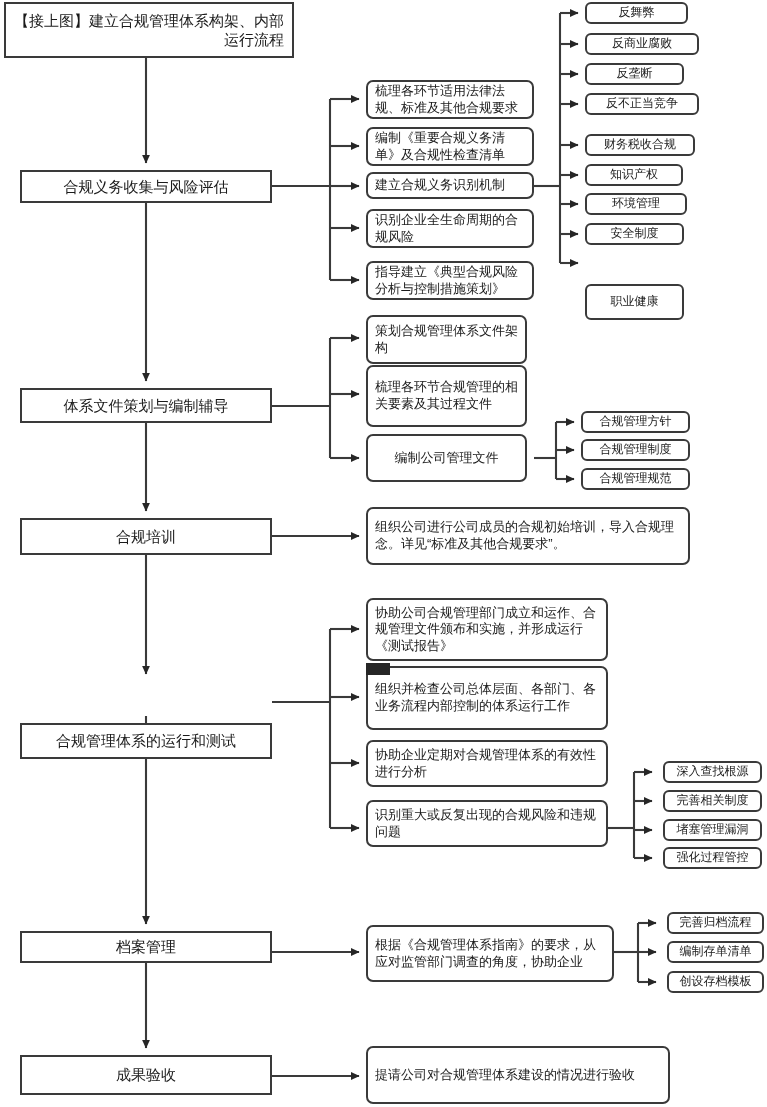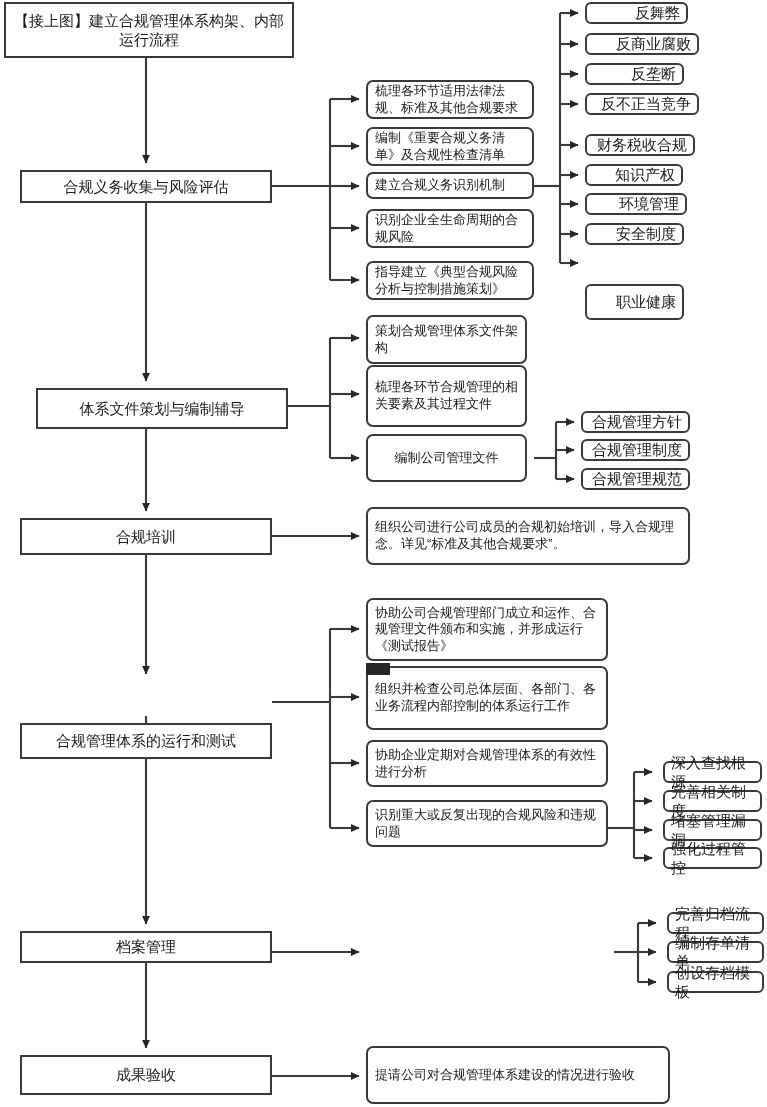--- a/index.html
+++ b/index.html
@@ -41,44 +41,44 @@
     border-width: 2px;
     border-radius: 0;
     justify-content: center;
     text-align: center;
     font-size: 15px;
   }
   .title-box {
     border-width: 2px;
     border-radius: 0;
     justify-content: center;
-    text-align: center;
+    text-align: right;
     font-size: 15px;
     padding: 2px 8px;
   }
   
   .task {
     border-radius: 7px;
     justify-content: flex-start;
     text-align: left;
     padding: 3px 7px;
     font-size: 13px;
   }
   .task.center {
     justify-content: center;
     text-align: center;
     border-radius: 7px;
   }
   
   .chip {
     border-radius: 6px;
-    justify-content: flex-end;
+    justify-content: center;
     text-align: left;
     padding: 1px 6px;
-    font-size: 15px;
+    font-size: 12px;
   }
   .smudge {
     position: absolute;
     background: #262626;
   }
 </style>
 </head>
 <body>
 
 <div id="canvas">
@@ -159,21 +159,21 @@
   </svg>
 
   <div class="node title-box" style="left:4px; top:2px; width:290px; height:56px;">
     <span>【接上图】建立合规管理体系构架、内部运行流程</span>
   </div>
 
   <div class="node stage" style="left:20px; top:170px; width:252px; height:33px;">
     <span>合规义务收集与风险评估</span>
   </div>
 
-  <div class="node stage" style="left:36px; top:388px; width:252px; height:41px;">
+  <div class="node stage" style="left:20px; top:388px; width:252px; height:35px;">
     <span>体系文件策划与编制辅导</span>
   </div>
 
   <div class="node stage" style="left:20px; top:518px; width:252px; height:37px;">
     <span>合规培训</span>
   </div>
 
   <div class="node stage" style="left:20px; top:680px; width:252px; height:36px;margin-top:43px;">
     <span>合规管理体系的运行和测试</span>
   </div>
@@ -275,20 +275,23 @@
   <div class="node chip" style="left:663px; top:790px; width:99px; height:22px;">
     <span>完善相关制度</span>
   </div>
   <div class="node chip" style="left:663px; top:819px; width:99px; height:22px;">
     <span>堵塞管理漏洞</span>
   </div>
   <div class="node chip" style="left:663px; top:847px; width:99px; height:22px;">
     <span>强化过程管控</span>
   </div>
 
+  <div class="node task" style="left:366px; top:925px; width:248px; height:57px;">
+    <span>根据《合规管理体系指南》的要求，从应对监管部门调查的角度，协助企业</span>
+  </div>
 
   <div class="node chip" style="left:667px; top:912px; width:97px; height:22px;">
     <span>完善归档流程</span>
   </div>
   <div class="node chip" style="left:667px; top:941px; width:97px; height:22px;">
     <span>编制存单清单</span>
   </div>
   <div class="node chip" style="left:667px; top:971px; width:97px; height:22px;">
     <span>创设存档模板</span>
   </div>

